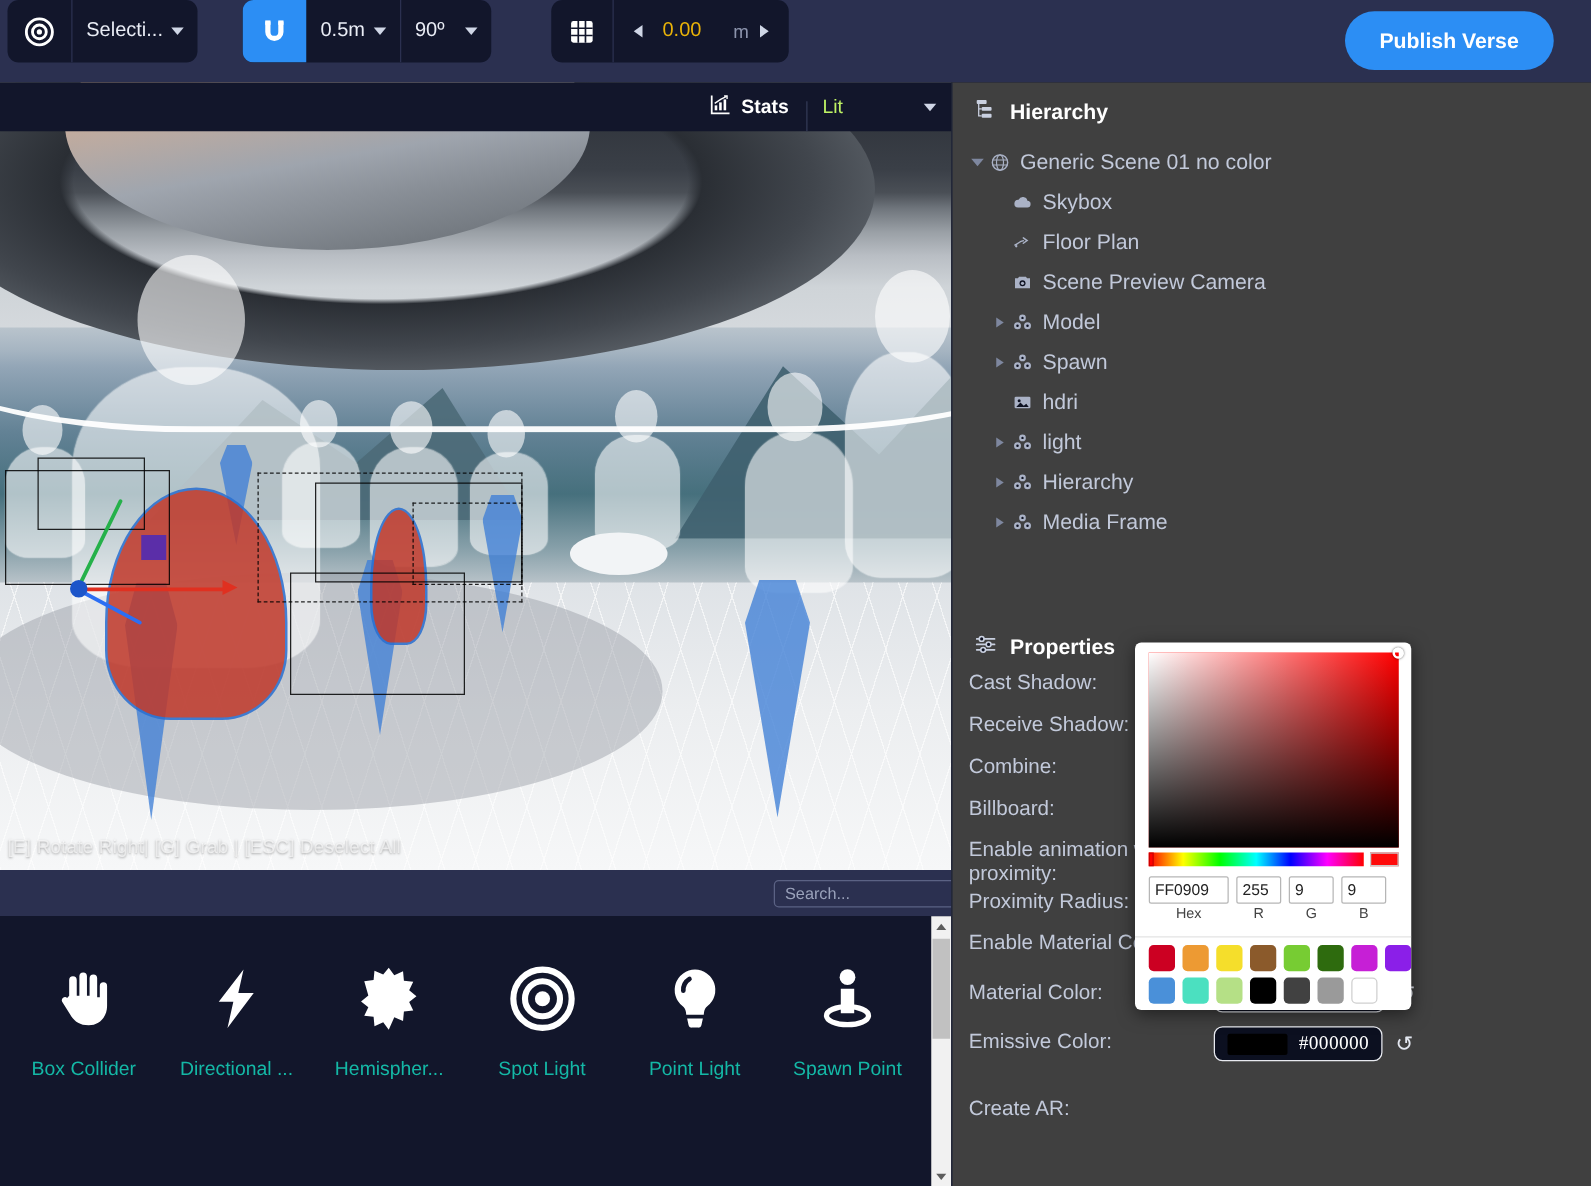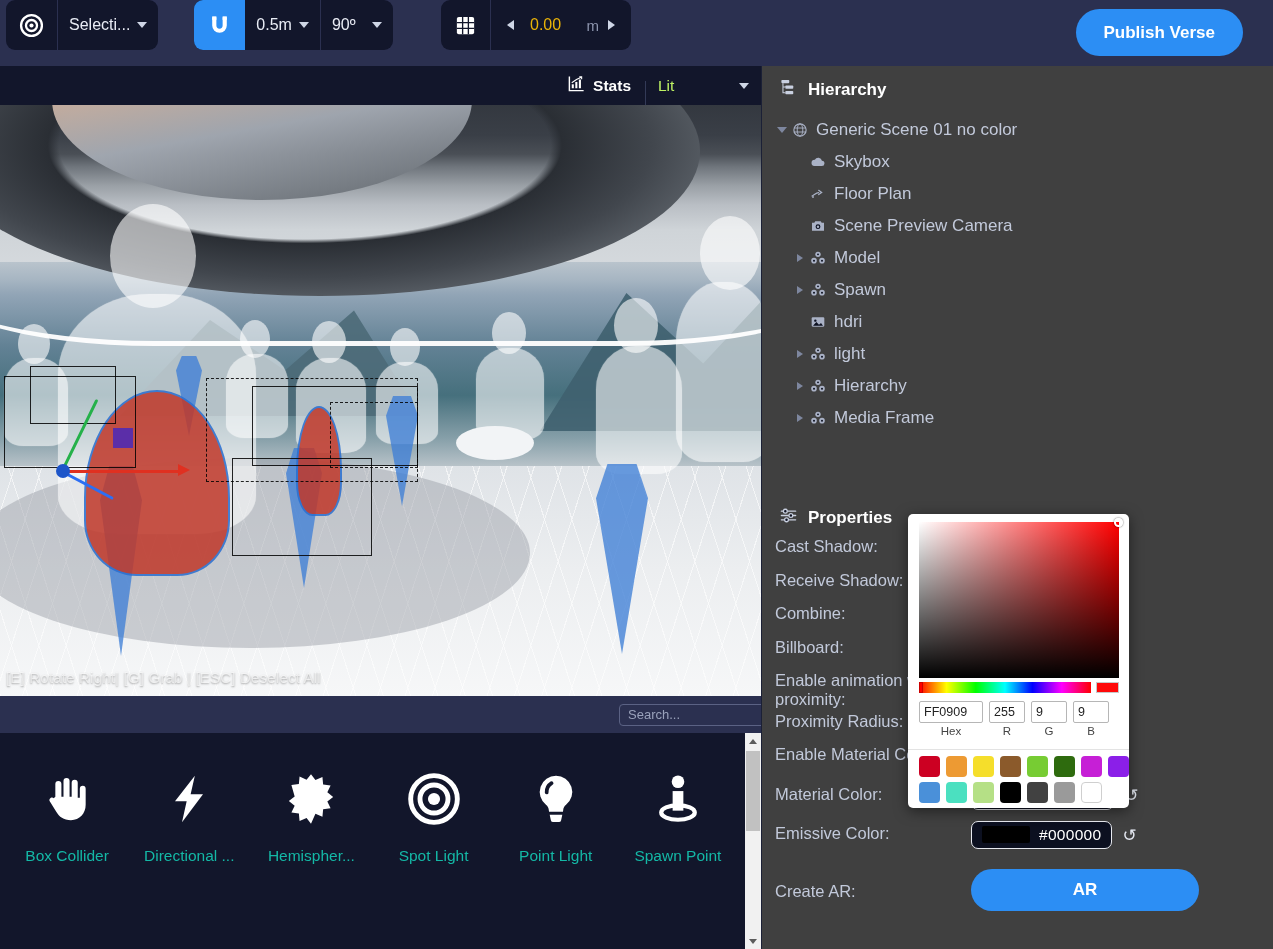--- a/index.html
+++ b/index.html
@@ -255,23 +255,23 @@
   .prow {
     display: flex; align-items: flex-start;
     color: #c2c9da; font-size: 16.5px;
     padding: 0 16px 0 13px;
     min-height: 33.5px;
   }
   .plabel { flex: 0 0 196px; line-height: 1.15; padding-top: 3px; }
   .pctrl { flex: 1; display: flex; align-items: center; }
 
   .colorfield {
-    display: inline-flex; align-items: flex-start; gap: 9px;
+    display: inline-flex; align-items: flex-end; gap: 9px;
     border: 1px solid #e8eaf0; border-radius: 7px;
-    padding: 4px 10px; background: #0c1020;
+    padding: 4px 10px; background: #0c1020; font-family: Liberation Serif, serif;
   }
   .swatch-lg { width: 48px; height: 17px; border-radius: 2px; }
   .hexlabel { color: #fff; font-size: 15.5px; letter-spacing: .3px; }
   .reset-btn {
     margin-left: 10px; color: #e3e7f0; font-size: 17px; cursor: pointer;
     line-height: 1;
   }
   .ar-btn {
     width: 228px; height: 42px; border: none; border-radius: 21px;
     background: #2c8ef4; color: #fff; font-size: 17px; font-weight: bold;
@@ -772,23 +772,20 @@
           <div class="colorfield">
             <span class="swatch-lg" id="emi-swatch" style="background: rgb(0, 0, 0);"></span>
             <span class="hexlabel">#000000</span>
           </div>
           <span class="reset-btn">↺</span>
         </div>
       </div>
 
       <div class="prow" style="margin-top:14px;align-items:center">
         <div class="plabel">Create AR:</div>
-        <div class="pctrl">
-          <button class="ar-btn">AR</button>
-        </div>
       </div>
     </div>
 
   </div>
 
   <div class="picker">
     <div class="sat-area" id="sat-area" style="background-color: rgb(255, 0, 0);">
       <span class="sat-cursor"></span>
     </div>
     <div class="hue-strip">

